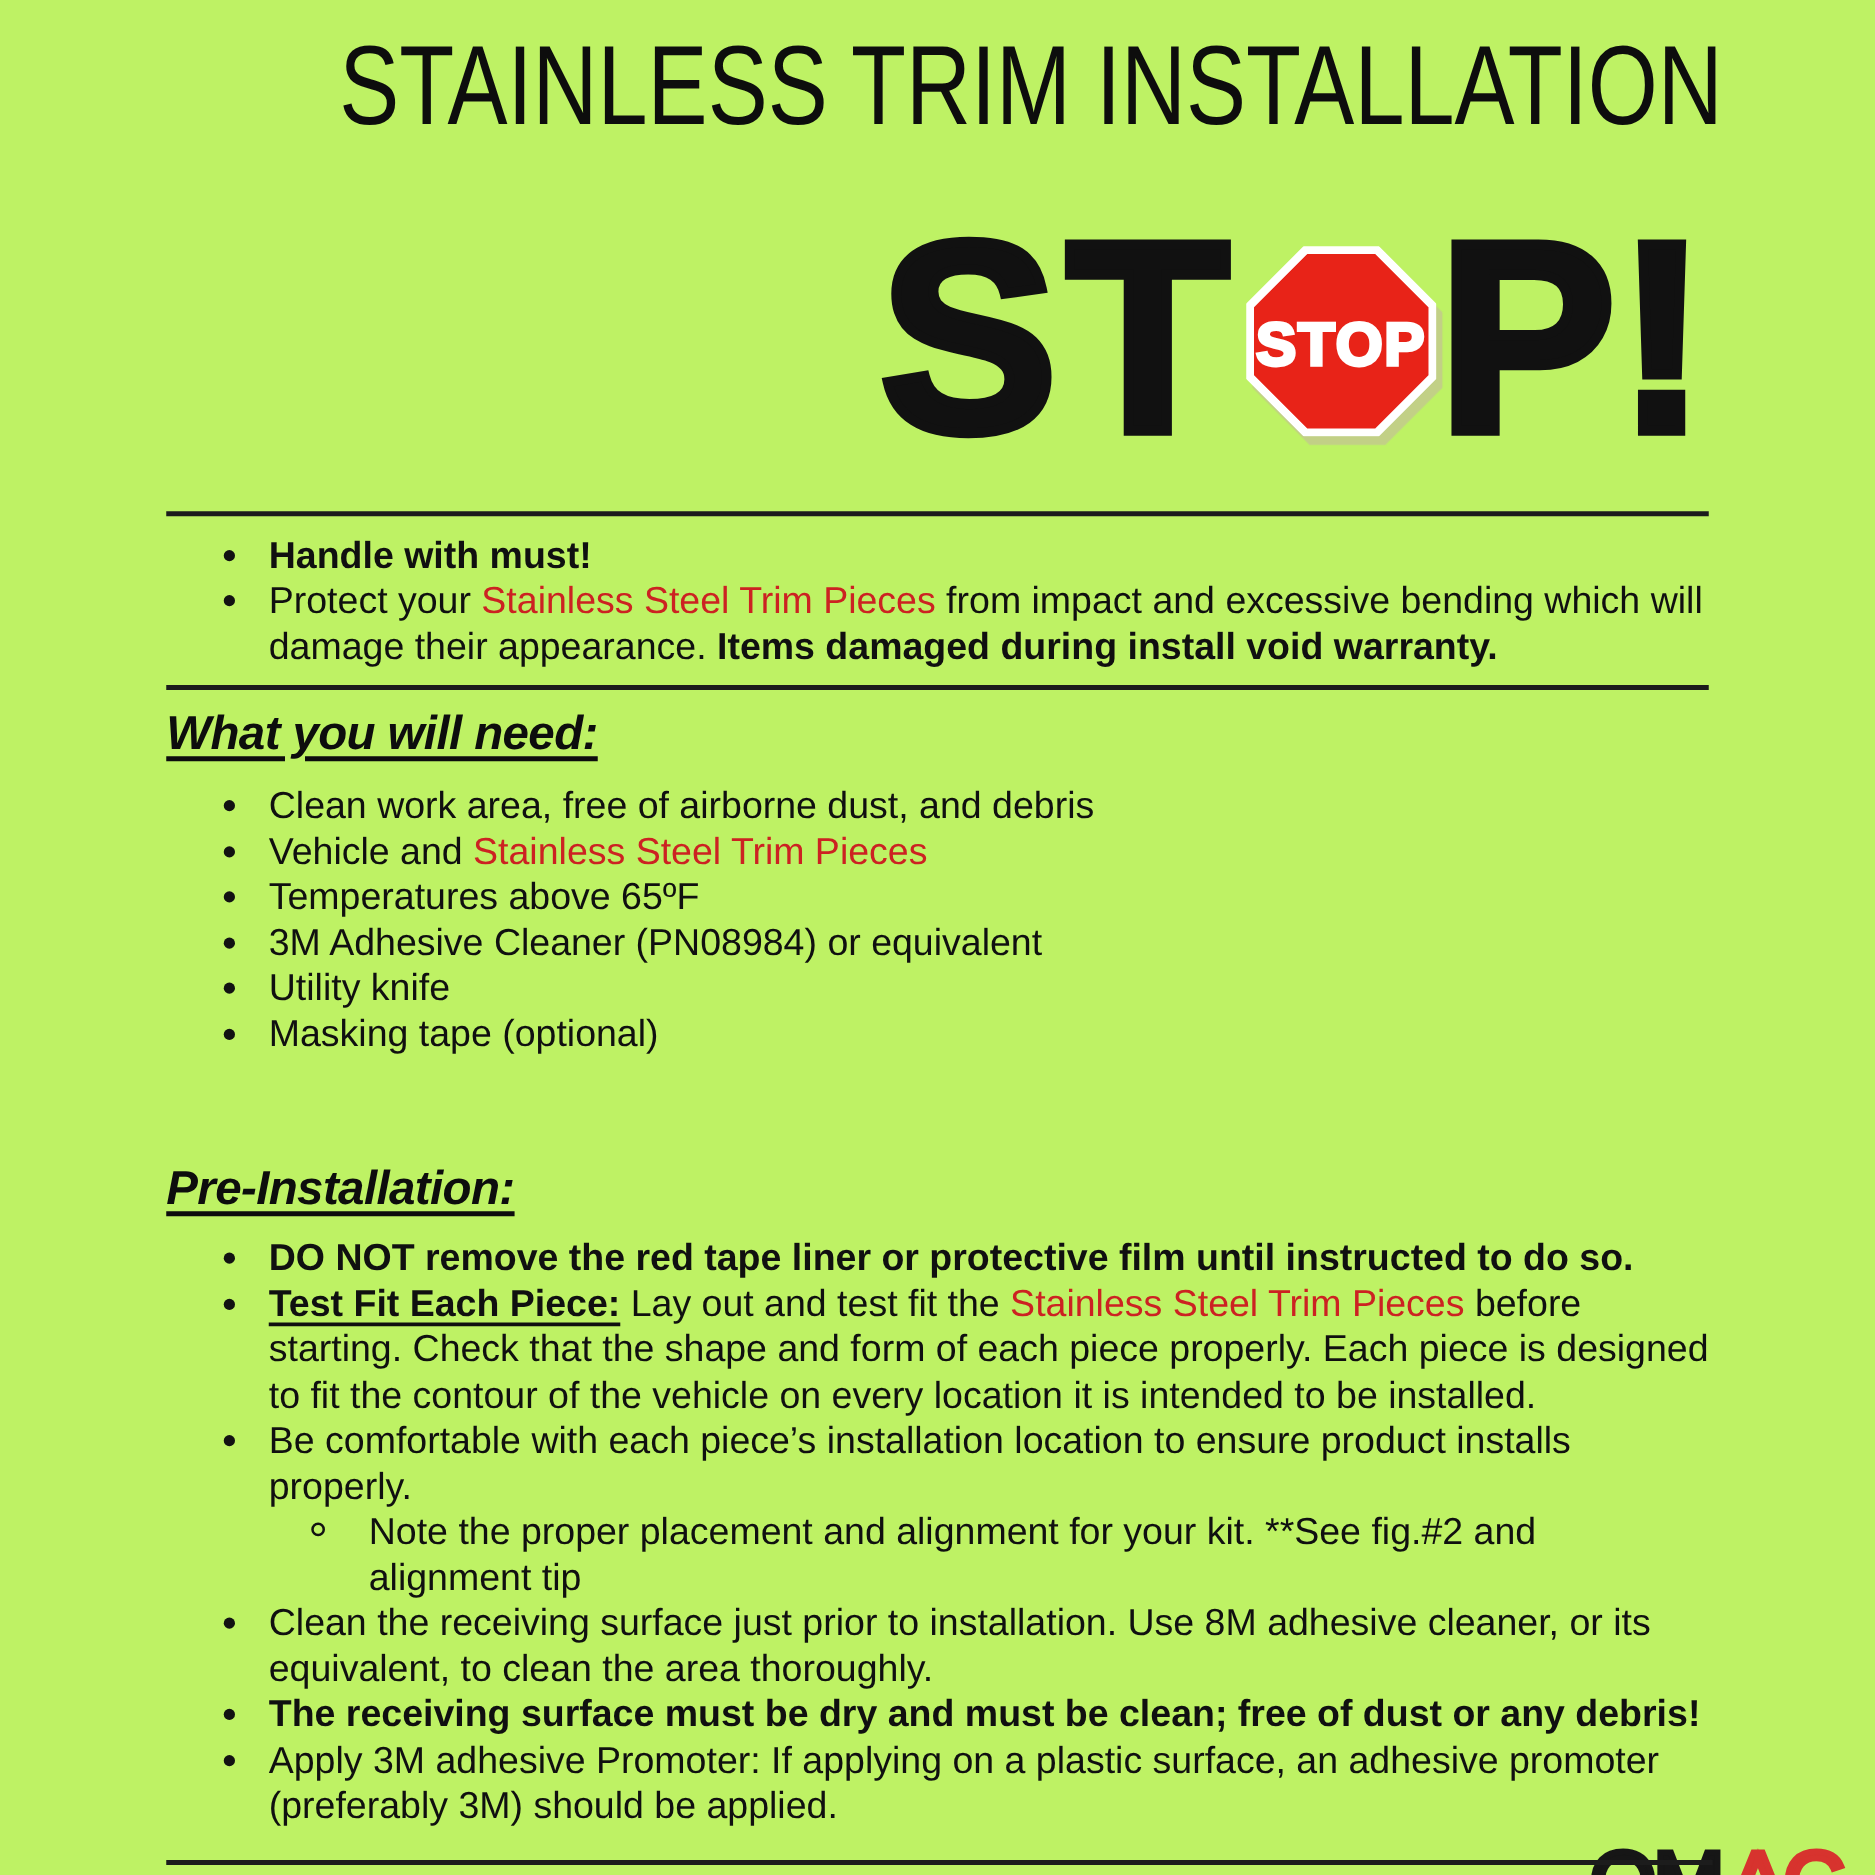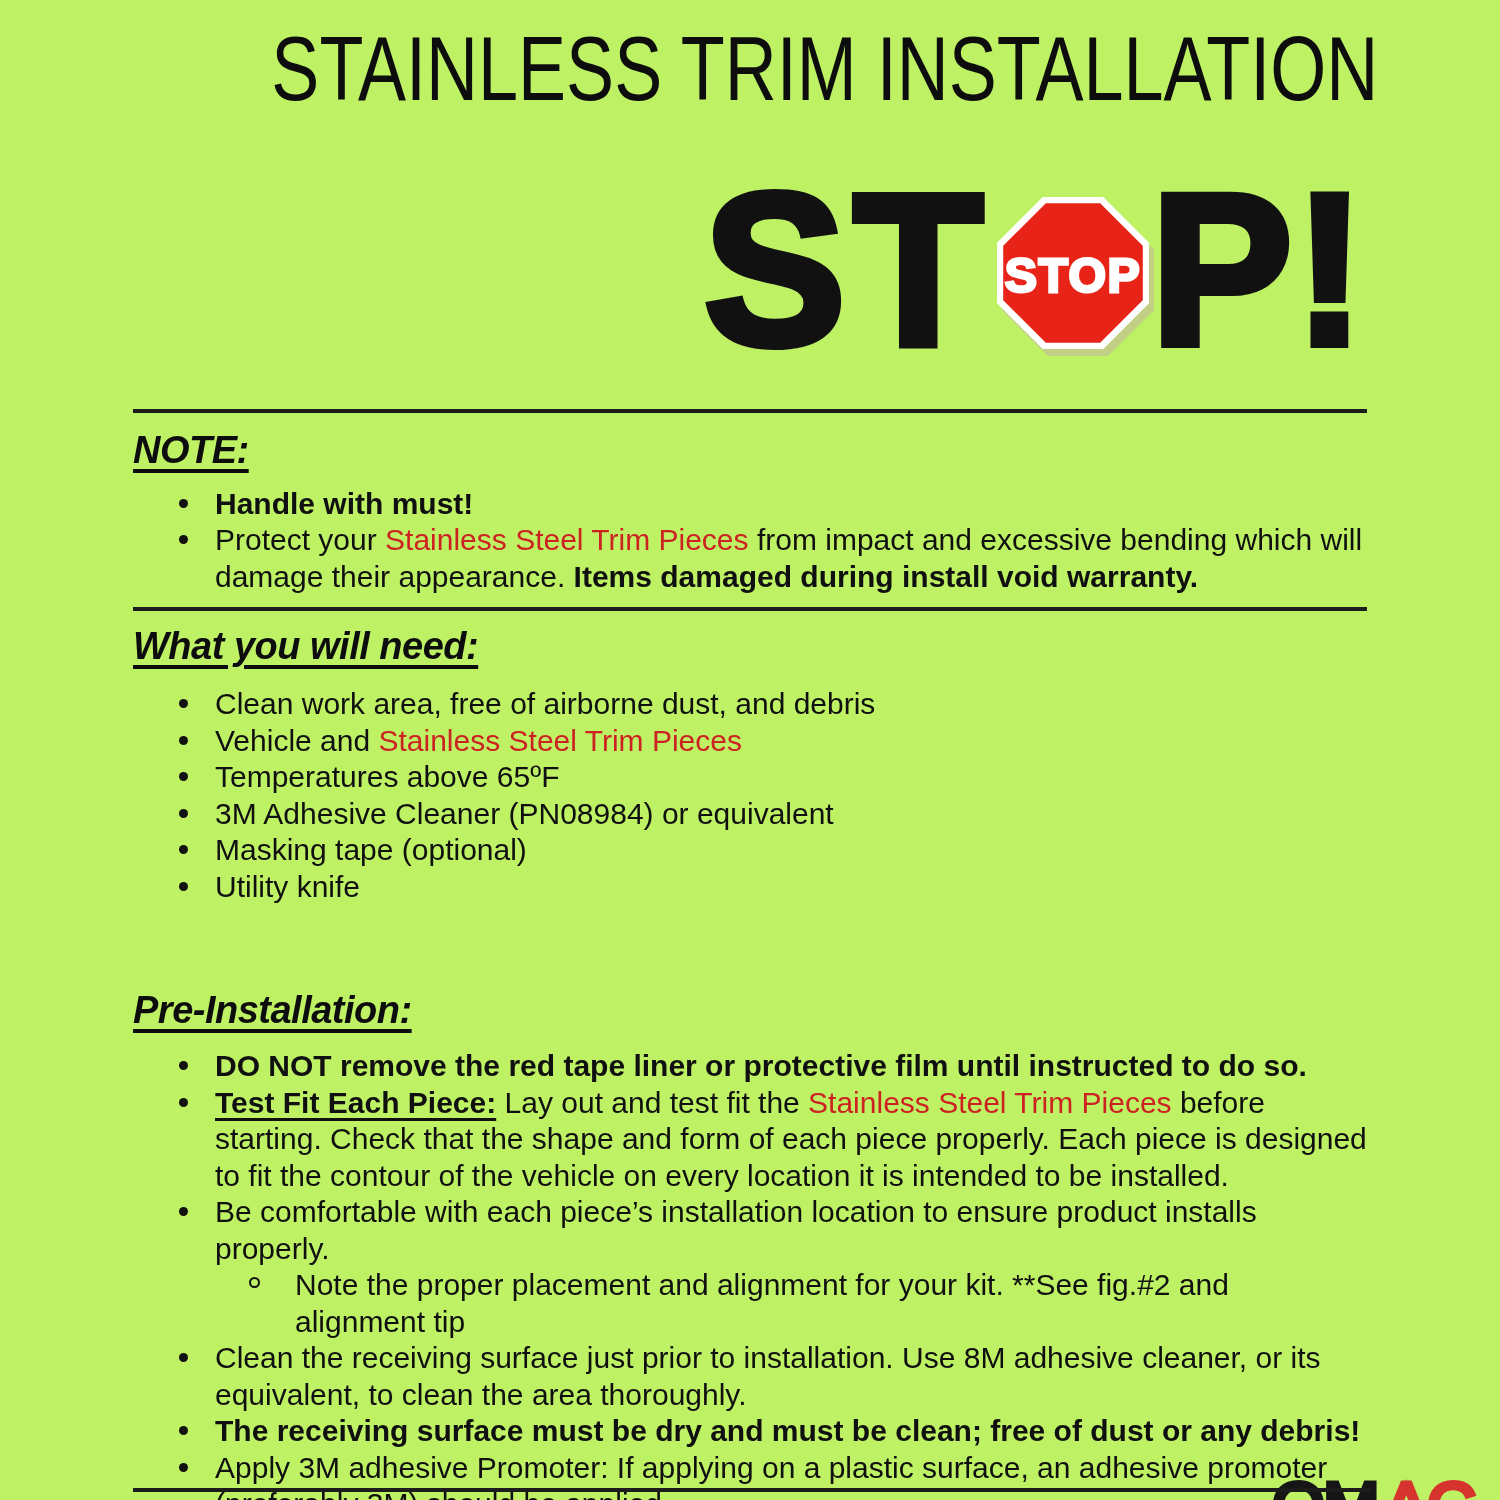--- a/index.html
+++ b/index.html
@@ -95,21 +95,20 @@
       <span class="stop-letters stop-left">ST</span>
       <svg class="stop-sign" viewBox="0 0 104 104" aria-label="STOP">
         <polygon points="32.5,2 71.5,2 102,32.5 102,71.5 71.5,102 32.5,102 2,71.5 2,32.5" fill="#e82318" stroke="#ffffff" stroke-width="4.5"></polygon>
         <text x="52" y="65" text-anchor="middle" font-family="Liberation Sans, sans-serif" font-size="33" font-weight="700" fill="#ffffff" stroke="#ffffff" stroke-width="2" letter-spacing="1">STOP</text>
       </svg>
       <span class="stop-letters stop-right">P!</span>
     </div>
 
     <div class="rule rule-top"></div>
 
-    <h2 class="sec-head note">NOTE:</h2>
     <ul class="blist note">
       <li class="li">
         <span class="seg seg-bold">Handle with must!</span>
       </li>
       <li class="li">
         <span class="seg">Protect your </span><span class="seg seg-red">Stainless Steel Trim Pieces</span><span class="seg"> from impact and excessive bending which will damage their appearance. </span><span class="seg seg-bold">Items damaged during install void warranty.</span>
       </li>
     </ul>
 
     <div class="rule rule-mid"></div>
@@ -122,24 +121,24 @@
       <li class="li">
         <span class="seg">Vehicle and </span><span class="seg seg-red">Stainless Steel Trim Pieces</span>
       </li>
       <li class="li">
         <span class="seg">Temperatures above 65ºF</span>
       </li>
       <li class="li">
         <span class="seg">3M Adhesive Cleaner (PN08984) or equivalent</span>
       </li>
       <li class="li">
-        <span class="seg">Masking tape (optional)</span>
+        <span class="seg">Utility knife</span>
       </li>
       <li class="li">
-        <span class="seg">Utility knife</span>
+        <span class="seg">Masking tape (optional)</span>
       </li>
     </ul>
 
     <h2 class="sec-head pre">Pre-Installation:</h2>
     <ul class="blist pre">
       <li class="li">
         <span class="seg seg-bold">DO NOT remove the red tape liner or protective film until instructed to do so.</span>
       </li>
       <li class="li">
         <span class="seg seg-bold-underline">Test Fit Each Piece:</span><span class="seg"> Lay out and test fit the </span><span class="seg seg-red">Stainless Steel Trim Pieces</span><span class="seg"> before starting. Check that the shape and form of each piece properly. Each piece is designed to fit the contour of the vehicle on every location it is intended to be installed.</span>

